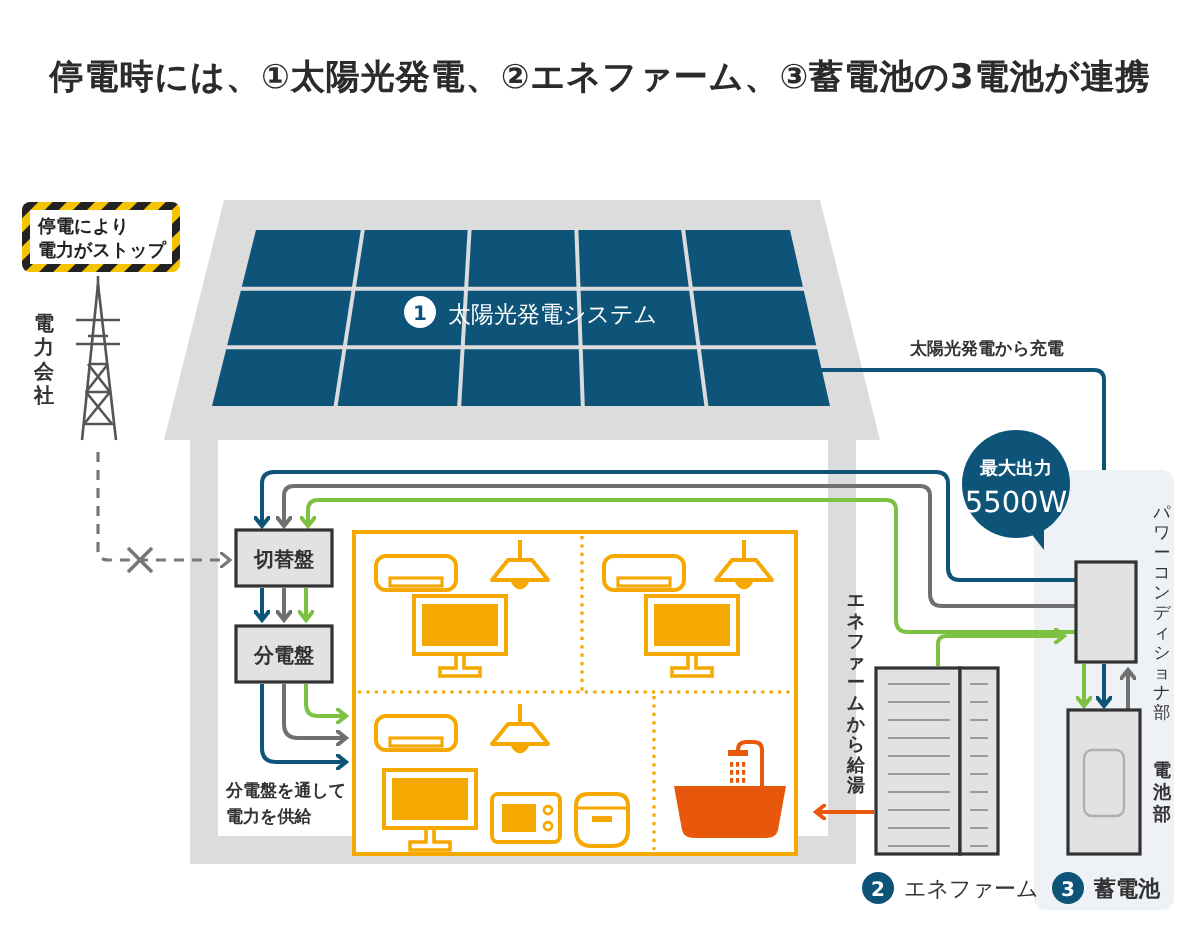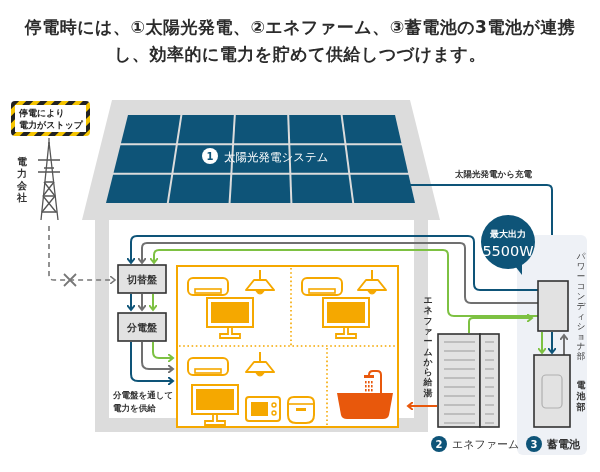--- a/index.html
+++ b/index.html
@@ -1,29 +1,28 @@
 <!DOCTYPE html>
 <html><head>
 <meta charset="utf-8">
 <style>
   html, body { margin: 0; padding: 0; background: #ffffff; }
   body { width: 600px; height: 472px; position: relative; overflow: hidden;
          font-family: "DejaVu Sans", sans-serif; color: #333333; }
-  .headline { position: absolute; left: 0; top: 14px; width: 600px; text-align: center;
+  .headline { position: absolute; left: 0; top: 26px; width: 600px; text-align: center;
               font-size: 17px; line-height: 27px; font-weight: bold; color: #2b2b2b; letter-spacing: 0.5px; }
   .headline div { white-space: nowrap; }
   svg.diagram { position: absolute; left: 0; top: 0; }
   .lbl { font-family: "DejaVu Sans", sans-serif; }
 </style>
 </head>
 <body>
 
 <div class="headline">
   <div>停電時には、①太陽光発電、②エネファーム、③蓄電池の3電池が連携</div>
-  <div>し、効率的に電力を貯めて供給しつづけます。</div>
 </div>
 
 <svg class="diagram" width="600" height="472" viewBox="0 0 600 472">
   <defs>
     <pattern id="hazard" width="10" height="10" patternUnits="userSpaceOnUse" patternTransform="rotate(45)">
       <rect width="10" height="10" fill="#f5c400"></rect>
       <rect width="5" height="10" fill="#222222"></rect>
     </pattern>
     <marker id="arrNavy" markerWidth="8" markerHeight="8" refX="4" refY="4" orient="auto" markerUnits="userSpaceOnUse">
       <path d="M0,0 L5,4 L0,8" fill="none" stroke="#0e5478" stroke-width="2"></path>

